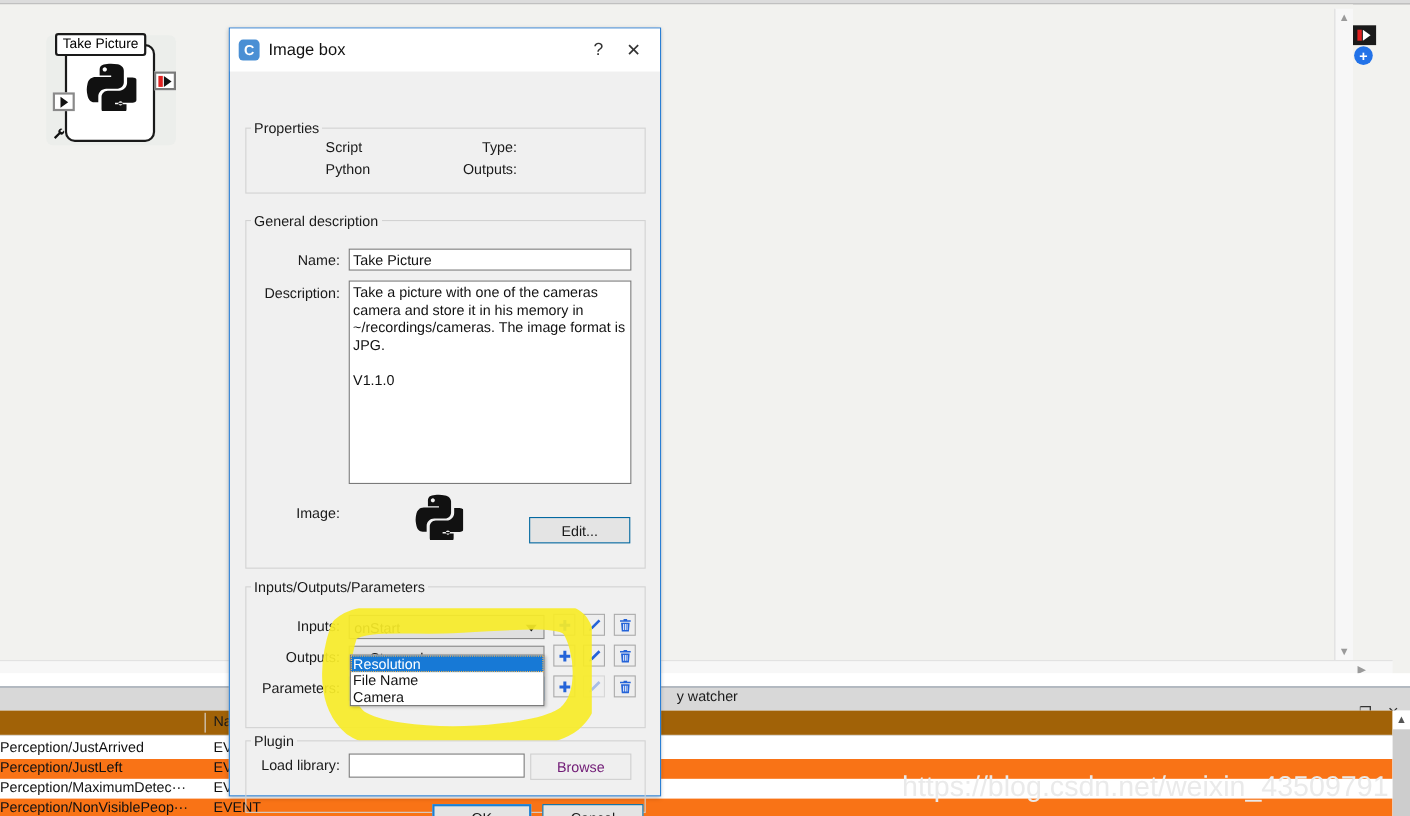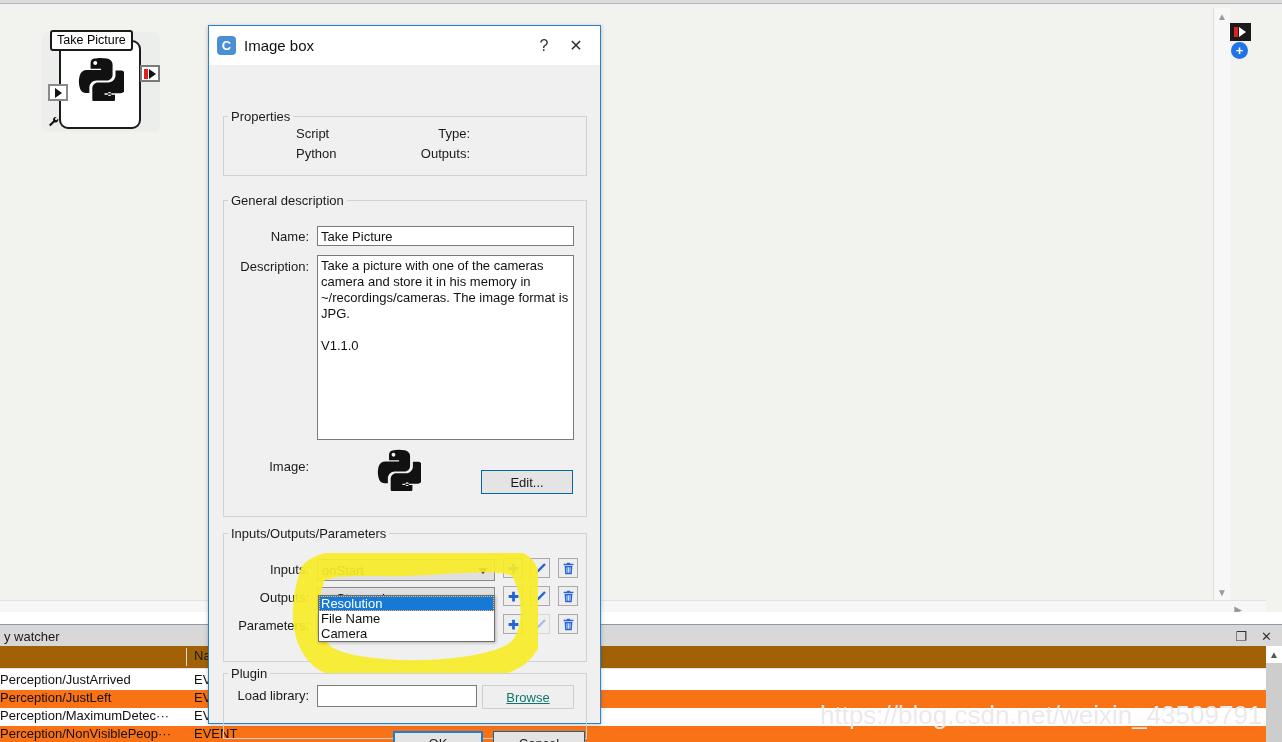--- a/index.html
+++ b/index.html
@@ -39,21 +39,21 @@
   .vscroll .arrow{position:absolute;left:0;width:16px;height:16px;display:flex;align-items:center;justify-content:center;color:#9a9a9a;font-size:10px;}
   .vscroll .arrow.up{top:0;}
   .vscroll .arrow.dn{bottom:0;}
   .hscroll{position:absolute;left:0;top:596px;width:1266px;height:16px;background:#f7f7f7;border-top:1px solid #e2e2e2;}
   .hscroll .arrow{position:absolute;top:0;width:16px;height:16px;display:flex;align-items:center;justify-content:center;color:#9a9a9a;font-size:10px;}
   .hscroll .arrow.rt{right:20px;}
 
   
   #bottom{position:absolute;left:0;top:612px;width:1282px;height:130px;background:#ffffff;}
   #bottom-title{position:absolute;left:0;top:12px;width:1282px;height:22px;background:#d8d8d8;
-      border-top:1px solid #8f9aa8;border-bottom:1px solid #8f9aa8;display:flex;align-items:center;}
+      border-top:1px solid #8f9aa8;border-bottom:1px solid #8f9aa8;display:flex;align-items:center;flex-direction:column;}
   #bottom-title .t{padding-left:4px;font-size:13px;color:#1a1a1a;}
   #bottom-title .btns{margin-left:auto;display:flex;gap:14px;padding-right:10px;color:#333;font-size:13px;}
   #bottom-body{position:absolute;left:0;top:34px;width:1282px;height:108px;background:#fff;}
   .tbl-head{position:absolute;left:0;top:0;width:1266px;height:22px;background:#a16207;border-bottom:1px solid #e6e6e6;}
   .tbl-head .col{position:absolute;top:2px;font-size:13px;color:#1a1a1a;}
   .col-sep{position:absolute;top:2px;width:1px;height:18px;background:#dcdcdc;}
   .row{position:absolute;left:0;width:1266px;height:18px;font-size:13px;color:#111;}
   .row .c1{position:absolute;left:0;top:0;white-space:nowrap;}
   .row .c2{position:absolute;left:194px;top:0;white-space:nowrap;}
   .row.alt{background:#f97316;}
@@ -81,21 +81,21 @@
   .lbl{position:absolute;font-size:13px;color:#1a1a1a;text-align:right;}
   .val{position:absolute;font-size:13px;color:#1a1a1a;}
 
   input.txt{position:absolute;box-sizing:border-box;border:1px solid #7a7a7a;background:#fff;
       font-family:"Liberation Sans",sans-serif;font-size:13px;color:#111;padding:1px 3px;outline:none;}
   textarea.ta{position:absolute;box-sizing:border-box;border:1px solid #7a7a7a;background:#fff;resize:none;
       font-family:"Liberation Sans",sans-serif;font-size:13px;line-height:16px;color:#111;padding:2px 3px;outline:none;overflow:hidden;}
 
   .btn{position:absolute;box-sizing:border-box;background:#e4e4e4;border:1px solid #0369a1;
       font-family:"Liberation Sans",sans-serif;font-size:13px;color:#1a1a1a;display:flex;align-items:center;justify-content:center;}
-  .btn.disabled{color:#0f766e;background:#efefef;border-color:#cfcfcf;text-decoration:underline;}
+  .btn.disabled{color:#701a75;background:#efefef;border-color:#cfcfcf;}
   .btn.primary{border:2px solid #1a7fd4;}
 
   .combo{position:absolute;box-sizing:border-box;height:22px;background:#e0e0e0;border:1px solid #8a8a8a;
       display:flex;align-items:center;padding-left:4px;font-size:13px;color:#111;}
   .combo .arr{position:absolute;right:6px;top:8px;width:0;height:0;border-left:5px solid transparent;border-right:5px solid transparent;border-top:6px solid #111;}
   .combo.focused{background:#ddeaf7;border:1px solid #1a7fd4;}
 
   .iconbtn{position:absolute;width:20px;height:20px;box-sizing:border-box;border:1px solid #aaa;background:#eee;
       display:flex;align-items:center;justify-content:center;}
   .iconbtn.faded{opacity:.35;}

